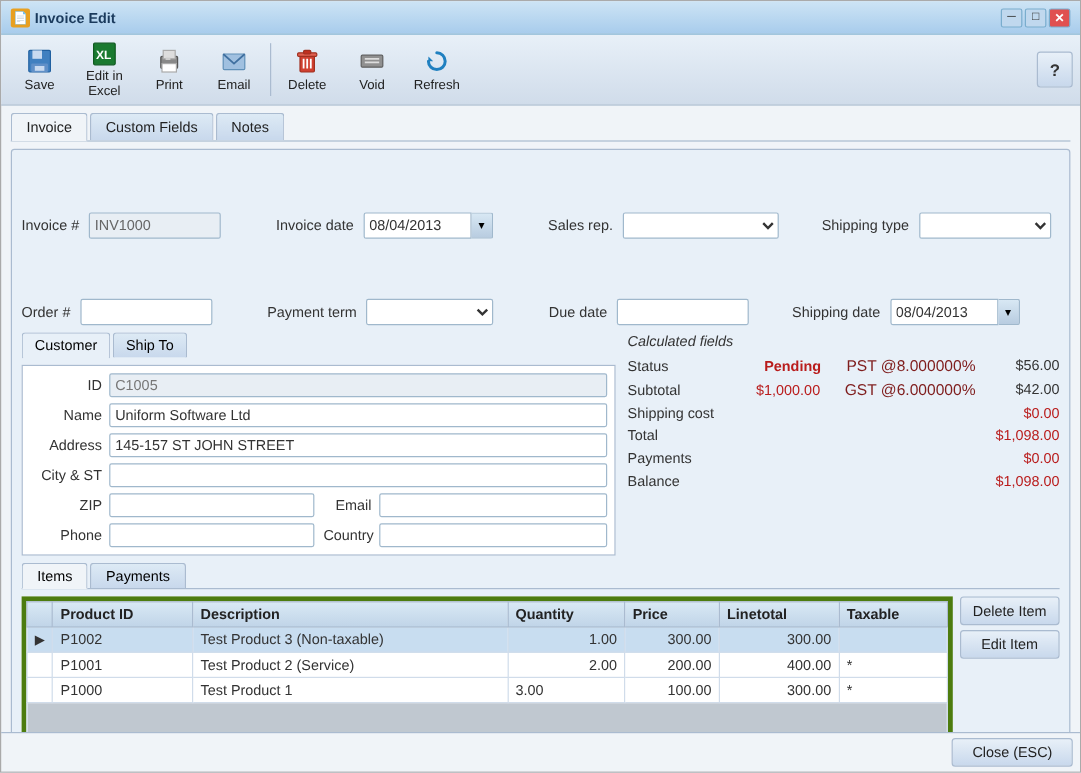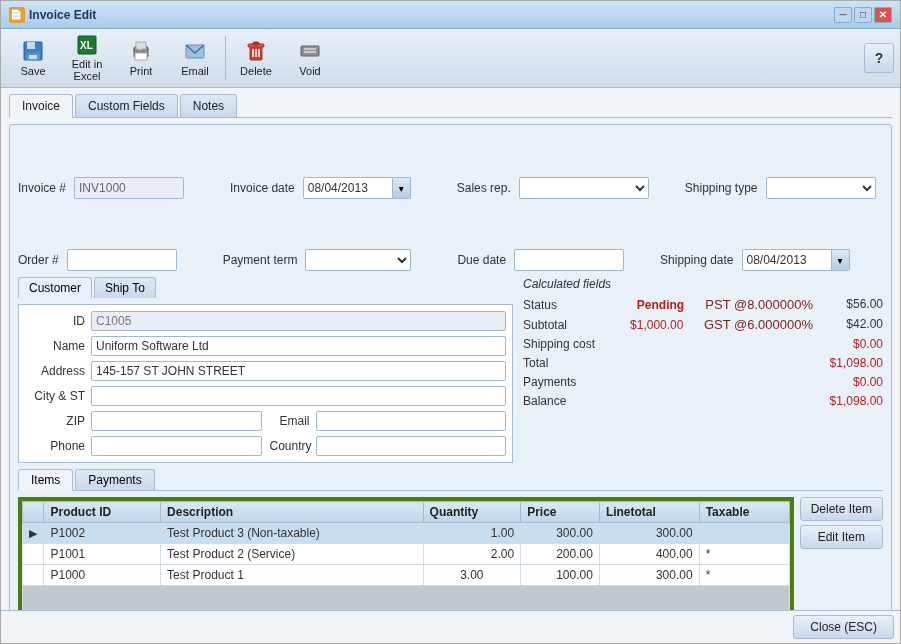--- a/index.html
+++ b/index.html
@@ -497,20 +497,29 @@
     </button>
     <button class="toolbar-btn">
       <div class="toolbar-icon">
         <svg width="22" height="22" viewBox="0 0 22 22">
           <rect x="2" y="6" width="18" height="10" rx="1" fill="#909090" stroke="#606060" stroke-width="1"></rect>
           <line x1="5" y1="9" x2="17" y2="9" stroke="#ddd" stroke-width="1.5"></line>
           <line x1="5" y1="12" x2="17" y2="12" stroke="#ddd" stroke-width="1.5"></line>
         </svg>
       </div>
       <span>Void</span>
+    </button>
+    <button class="toolbar-btn">
+      <div class="toolbar-icon">
+        <svg width="22" height="22" viewBox="0 0 22 22">
+          <path d="M11 4 A7 7 0 1 1 4 11" fill="none" stroke="#2080c0" stroke-width="2.5" stroke-linecap="round"></path>
+          <polygon points="4,7 4,11 8,11" fill="#2080c0"></polygon>
+        </svg>
+      </div>
+      <span>Refresh</span>
     </button>
     <button class="help-btn">
       <span>?</span>
     </button>
   </div>
 
   <div class="content">
 
     <div>
       <div class="tabs">
@@ -699,21 +708,21 @@
                 <td>Test Product 2 (Service)</td>
                 <td style="text-align:right;">2.00</td>
                 <td style="text-align:right;">200.00</td>
                 <td style="text-align:right;">400.00</td>
                 <td>*</td>
               </tr>
               <tr>
                 <td class="td-arrow"></td>
                 <td>P1000</td>
                 <td>Test Product 1</td>
-                <td style="text-align:center;">3.00</td>
+                <td style="text-align:left;">3.00</td>
                 <td style="text-align:right;">100.00</td>
                 <td style="text-align:right;">300.00</td>
                 <td>*</td>
               </tr>
               <tr class="empty-row">
                 <td colspan="7"></td>
               </tr>
             </tbody>
           </table>
         </div>

